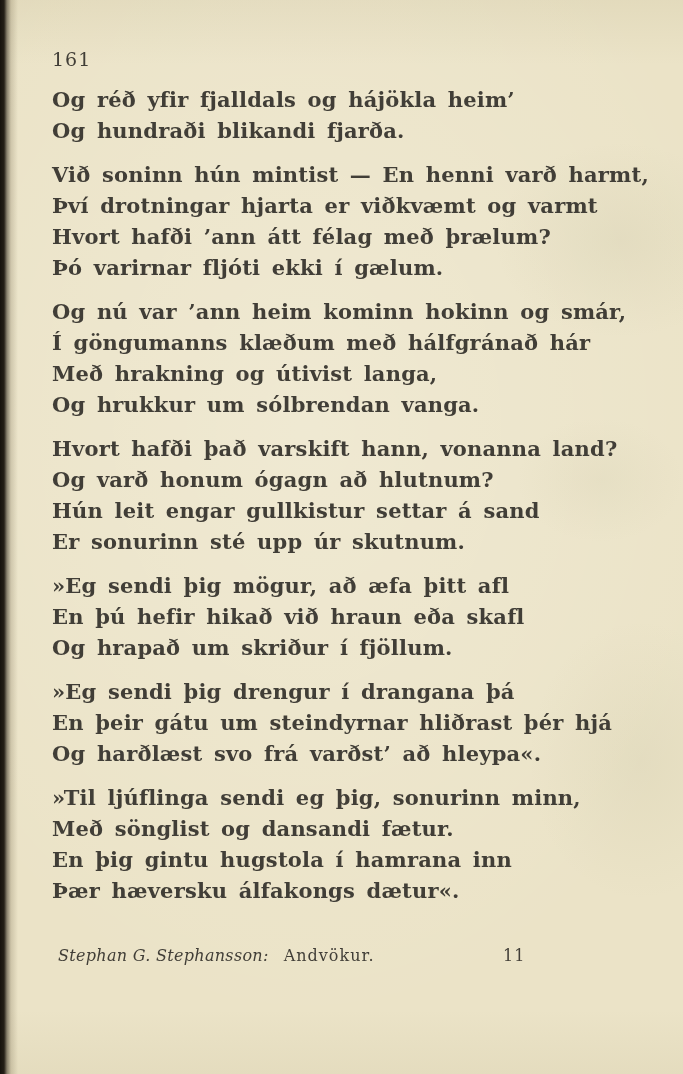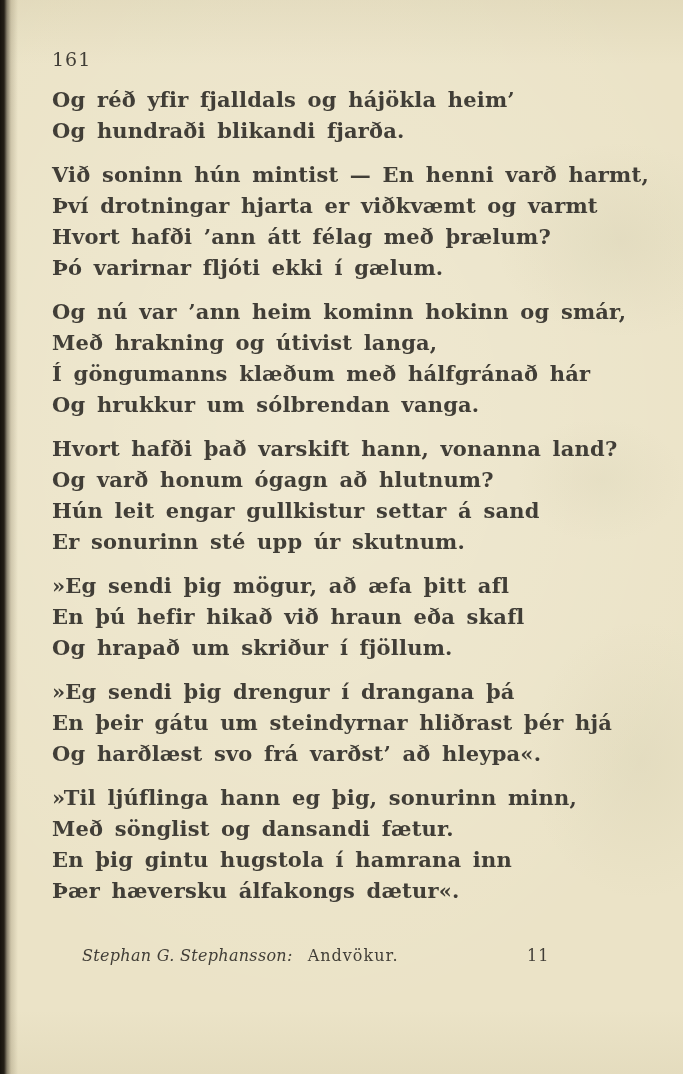--- a/index.html
+++ b/index.html
@@ -64,21 +64,20 @@
     letter-spacing: 0.2px;
   }
   .footer {
     position: absolute;
     top: 944px;
     left: 58px;
     width: 540px;
     height: 24px;
     font-size: 16px;
     line-height: 24px;
-    margin-left: 24px;
   }
   .footer .author {
     font-style: italic;
     letter-spacing: 0.3px;
   }
   .footer .work {
     margin-left: 10px;
     letter-spacing: 1px;
   }
   .footer .signature {
@@ -102,42 +101,42 @@
         <div class="line">Og hundraði blikandi fjarða.</div>
       </div>
       <div class="stanza">
         <div class="line">Við soninn hún mintist — En henni varð harmt,</div>
         <div class="line">Því drotningar hjarta er viðkvæmt og varmt</div>
         <div class="line">Hvort hafði ’ann átt félag með þrælum?</div>
         <div class="line">Þó varirnar fljóti ekki í gælum.</div>
       </div>
       <div class="stanza">
         <div class="line">Og nú var ’ann heim kominn hokinn og smár,</div>
+        <div class="line">Í göngumanns klæðum með hálfgránað hár</div>
         <div class="line">Með hrakning og útivist langa,</div>
-        <div class="line">Í göngumanns klæðum með hálfgránað hár</div>
         <div class="line">Og hrukkur um sólbrendan vanga.</div>
       </div>
       <div class="stanza">
         <div class="line">Hvort hafði það varskift hann, vonanna land?</div>
         <div class="line">Og varð honum ógagn að hlutnum?</div>
         <div class="line">Hún leit engar gullkistur settar á sand</div>
         <div class="line">Er sonurinn sté upp úr skutnum.</div>
       </div>
       <div class="stanza">
         <div class="line">»Eg sendi þig mögur, að æfa þitt afl</div>
         <div class="line">En þú hefir hikað við hraun eða skafl</div>
         <div class="line">Og hrapað um skriður í fjöllum.</div>
       </div>
       <div class="stanza">
         <div class="line">»Eg sendi þig drengur í drangana þá</div>
         <div class="line">En þeir gátu um steindyrnar hliðrast þér hjá</div>
         <div class="line">Og harðlæst svo frá varðst’ að hleypa«.</div>
       </div>
       <div class="stanza">
-        <div class="line">»Til ljúflinga hann eg þig, sonurinn minn,</div>
+        <div class="line">»Til ljúflinga sendi eg þig, sonurinn minn,</div>
         <div class="line">Með sönglist og dansandi fætur.</div>
         <div class="line">En þig gintu hugstola í hamrana inn</div>
         <div class="line">Þær hæversku álfakongs dætur«.</div>
       </div>
     </div>
 
   <div class="footer">
     <span class="author">Stephan G. Stephansson:</span>
     <span class="work">Andvökur.</span>
     <span class="signature">11</span>

